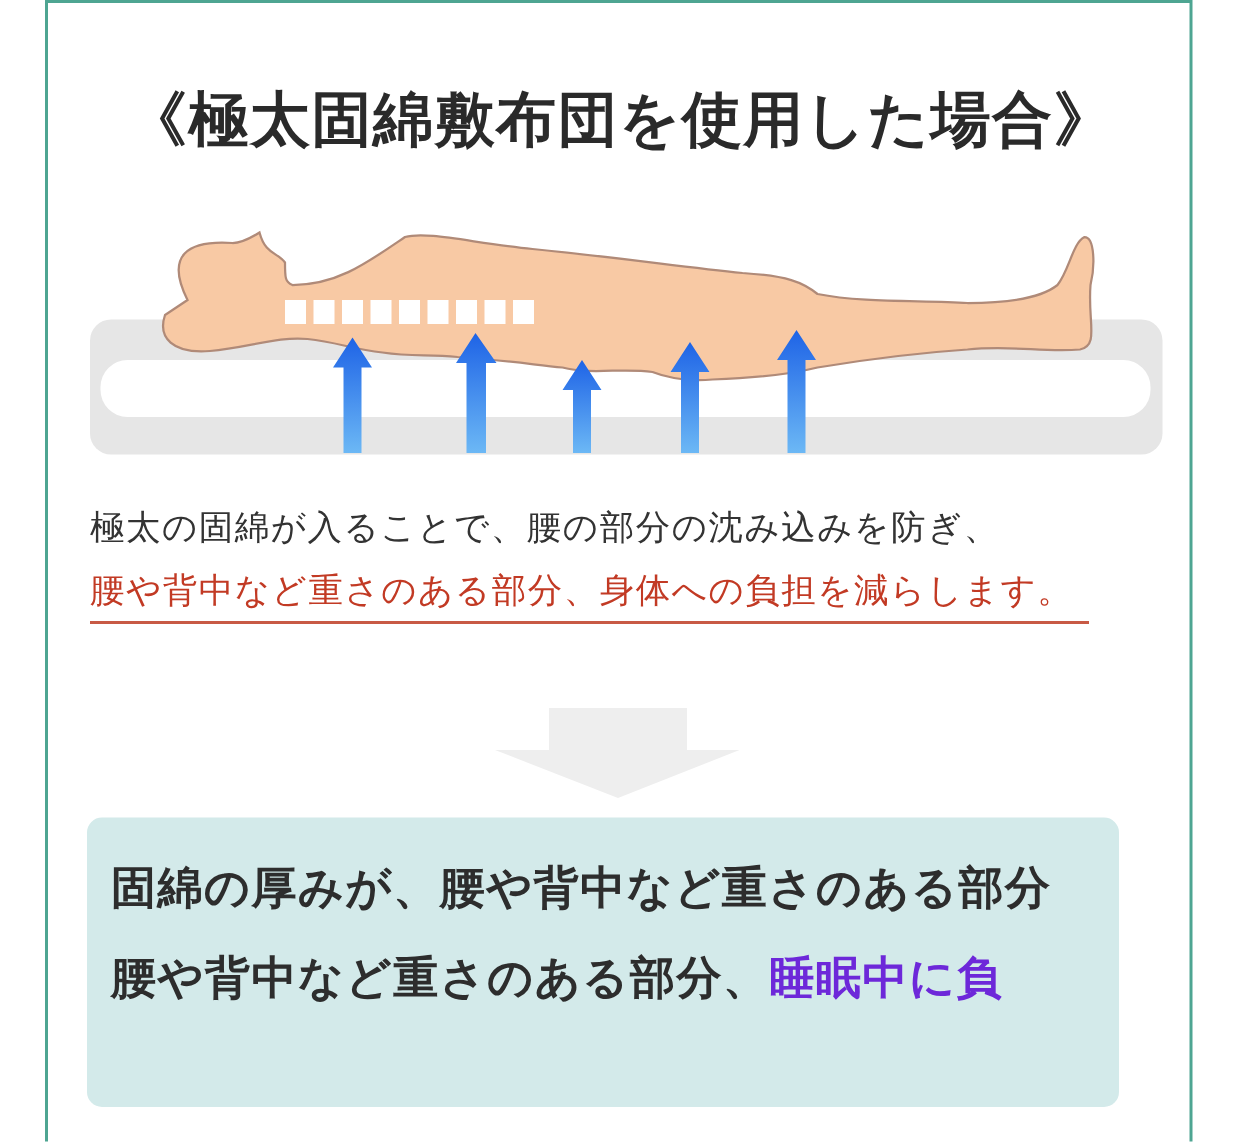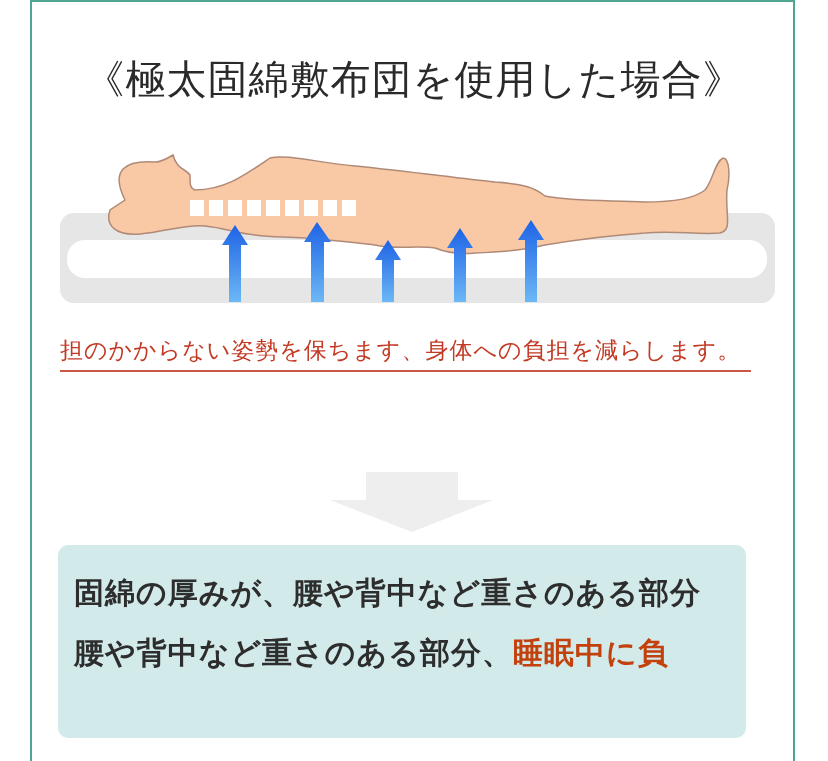--- a/index.html
+++ b/index.html
@@ -1,36 +1,36 @@
 <!DOCTYPE html>
 <html><head>
 <meta charset="utf-8">
 <style>
   html, body { margin: 0; padding: 0; background: #ffffff; }
   body { width: 828px; height: 761px; position: relative; overflow: hidden;
          font-family: "DejaVu Sans", "Liberation Sans", sans-serif; }
   .frame { position: absolute; left: 30px; top: 0px; width: 765px; height: 780px;
            border: 2px solid #4ea592; background: #ffffff; box-sizing: border-box; }
   .title { position: absolute; left: 0; top: 52px; width: 828px; text-align: center;
-           font-size: 40px; font-weight: normal; color: #2a2a2a; letter-spacing: 1px;
+           font-size: 40px; font-weight: bold; color: #2a2a2a; letter-spacing: 1px;
            white-space: nowrap; }
   .illustration { position: absolute; left: 55px; top: 140px; width: 730px; height: 175px; }
   .desc { position: absolute; left: 60px; top: 330px; width: 720px; }
   .desc-line { font-size: 23px; color: #333333; line-height: 44px; white-space: nowrap;
                letter-spacing: 1px; }
   .desc-red { font-size: 23px; color: #c23a24; line-height: 40px; white-space: nowrap;
               letter-spacing: 1px; border-bottom: 2px solid #c85a45; display: inline-block;
               padding-right: 10px; }
   .down-arrow { position: absolute; left: 330px; top: 472px; width: 163px; height: 60px; }
   .info-box { position: absolute; left: 58px; top: 545px; width: 688px; height: 193px;
               background: #d3eaea; border-radius: 10px; box-sizing: border-box;
               padding: 18px 16px 0 16px; }
   .info-line { font-size: 30px; font-weight: bold; color: #2d2d2d; line-height: 60px;
                white-space: nowrap; letter-spacing: 1px; }
-  .hl { color: #c2410c; text-align: right; }
+  .hl { color: #6d28d9; text-align: right; }
 </style>
 </head>
 <body>
 
 <div class="frame"></div>
 
 <div class="title">《極太固綿敷布団を使用した場合》</div>
 
 <svg class="illustration" viewBox="0 0 730 175" xmlns="http://www.w3.org/2000/svg">
   <defs>
@@ -70,21 +70,22 @@
   <g fill="url(#arrowGrad)">
     <path d="M180,85 L193,105 L186,105 L186,162 L174,162 L174,105 L167,105 Z"></path>
     <path d="M262,82 L276,102 L269,102 L269,162 L256,162 L256,102 L249,102 Z"></path>
     <path d="M333,100 L346,120 L339,120 L339,162 L327,162 L327,120 L320,120 Z"></path>
     <path d="M405,88 L418,108 L411,108 L411,162 L399,162 L399,108 L392,108 Z"></path>
     <path d="M476,80 L489,100 L482,100 L482,162 L470,162 L470,100 L463,100 Z"></path>
   </g>
 </svg>
 
 <div class="desc">
-  <div class="desc-red">担のかからない姿勢を保ちます、身体への負担を減らします。</div>
+  <div class="desc-line">極太の固綿が入ることで、腰の部分の沈み込みを防ぎ、</div>
+  <div class="desc-red">腰や背中など重さのある部分、身体への負担を減らします。</div>
 </div>
 
 <svg class="down-arrow" viewBox="0 0 163 60" xmlns="http://www.w3.org/2000/svg">
   <path d="M36,0 L128,0 L128,28 L163,28 L82,60 L0,28 L36,28 Z" fill="#eeeeee"></path>
 </svg>
 
 <div class="info-box">
   <div class="info-line">固綿の厚みが、腰や背中など重さのある部分</div>
   <div class="info-line"><span>腰や背中など重さのある部分、</span><span class="hl">睡眠中に負</span></div>
 </div>

